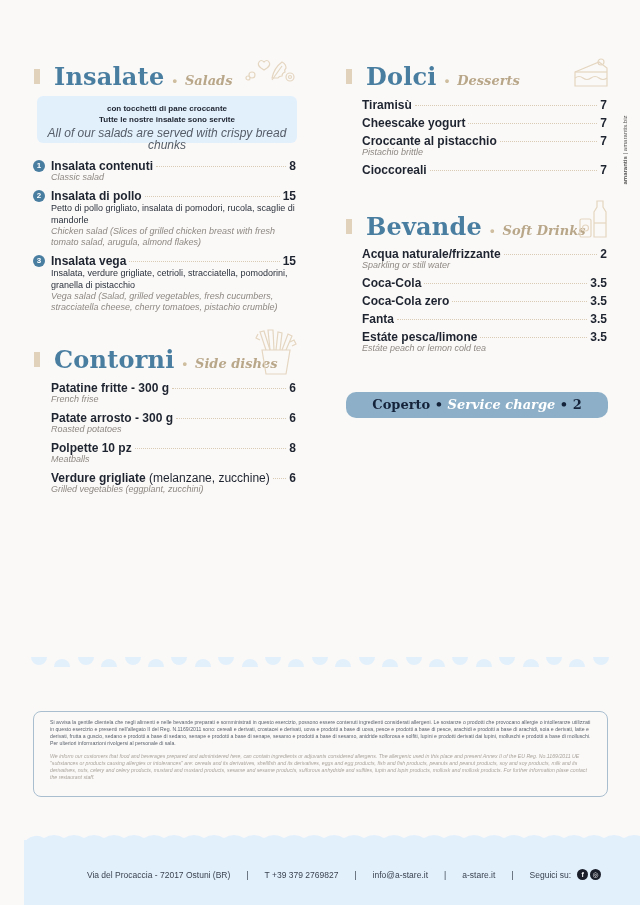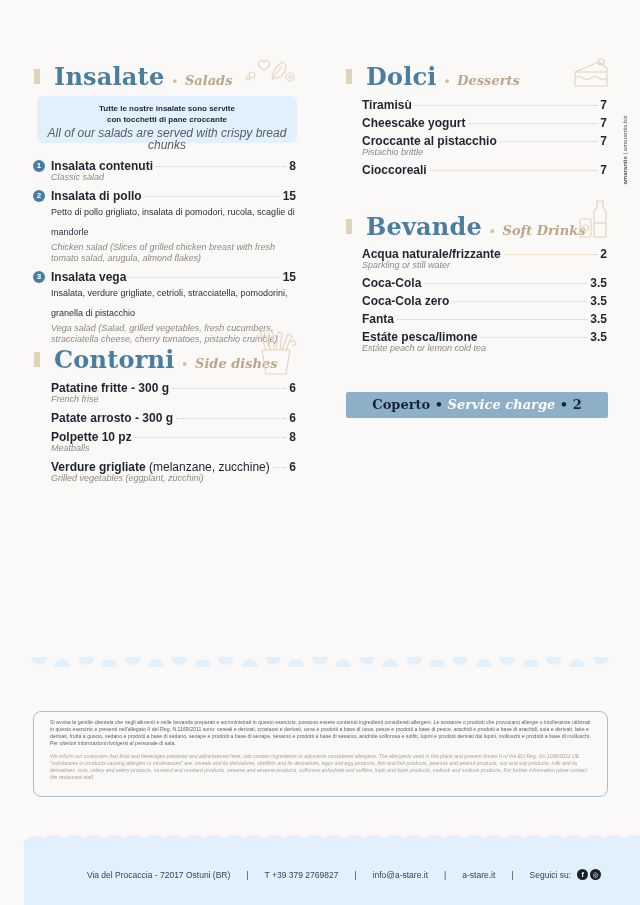--- a/index.html
+++ b/index.html
@@ -80,40 +80,40 @@
   }
   .item-name { font-weight: bold; color: #1e2430; white-space: nowrap; }
   .item-name .light { font-weight: normal; }
   .leader {
     flex: 1;
     border-bottom: 1px dotted #d9cbb4;
     margin: 0 3px;
     transform: translateY(-3px);
   }
   .item-price { font-weight: bold; color: #1e2430; white-space: nowrap; }
-  .item-desc { font-size: 9px; color: #2a313c; line-height: 20px; }
+  .item-desc { font-size: 9px; color: #2a313c; line-height: 12px; }
   .item-en { font-size: 9px; font-style: italic; color: #8d8883; line-height: 11px; }
   .num-badge {
     position: absolute;
     left: -18px; top: 0px;
     width: 12px; height: 12px;
     border-radius: 50%;
     background: #4a7ea1;
     color: #fff;
     font-size: 8px; font-weight: bold;
     text-align: center; line-height: 12px;
   }
 
   
   .service {
     position: absolute;
     left: 346px; top: 392px;
     width: 262px; height: 26px;
     background: #8db0c8;
-    border-radius: 2px;
+    border-radius: 10px;
     text-align: center;
     font-family: "DejaVu Serif", "Liberation Serif", serif;
     font-size: 13px; line-height: 26px;
     font-weight: bold;
     color: #15233a;
   }
   .service .en { color: #ffffff; font-style: italic; }
 
   
   .credit {
@@ -192,22 +192,22 @@
       <path d="M28 20 q2 -10 10 -16 q4 2 4 6 q-2 2 -1 4 q-3 1 -3 4 q-3 0 -4 2 q-3 0 -6 0z"></path>
       <path d="M28 22 l10 -14"></path>
       <circle cx="8" cy="17" r="3"></circle>
         <circle cx="4" cy="20" r="2"></circle>
       <circle cx="46" cy="19" r="4"></circle>
         <circle cx="46" cy="19" r="1.5"></circle>
     </g>
   </svg>
 
   <div class="info-box">
+    <div class="it">con tocchetti di pane croccante</div>
     <div class="it">Tutte le nostre insalate sono servite</div>
-    <div class="it">con tocchetti di pane croccante</div>
     <div class="en">All of our salads are served with crispy bread chunks</div>
   </div>
 
   <div class="items" style="left:51px; top:160px; width:245px;">
     <div class="item">
       <span class="num-badge">1</span>
       <div class="item-row">
           <span class="item-name">Insalata contenuti</span>
           <span class="leader"></span>
           <span class="item-price">8</span>
@@ -262,20 +262,21 @@
           <span class="item-price">6</span>
         </div>
       <div class="item-en">French frise</div>
     </div>
     <div class="item">
       <div class="item-row">
           <span class="item-name"><span>Patate arrosto - 300 g</span></span>
           <span class="leader"></span>
           <span class="item-price">6</span>
         </div>
+      <div class="item-en">Roasted potatoes</div>
     </div>
     <div class="item">
       <div class="item-row">
           <span class="item-name"><span>Polpette 10 pz</span></span>
           <span class="leader"></span>
           <span class="item-price">8</span>
         </div>
       <div class="item-en">Meatballs</div>
     </div>
     <div class="item">

